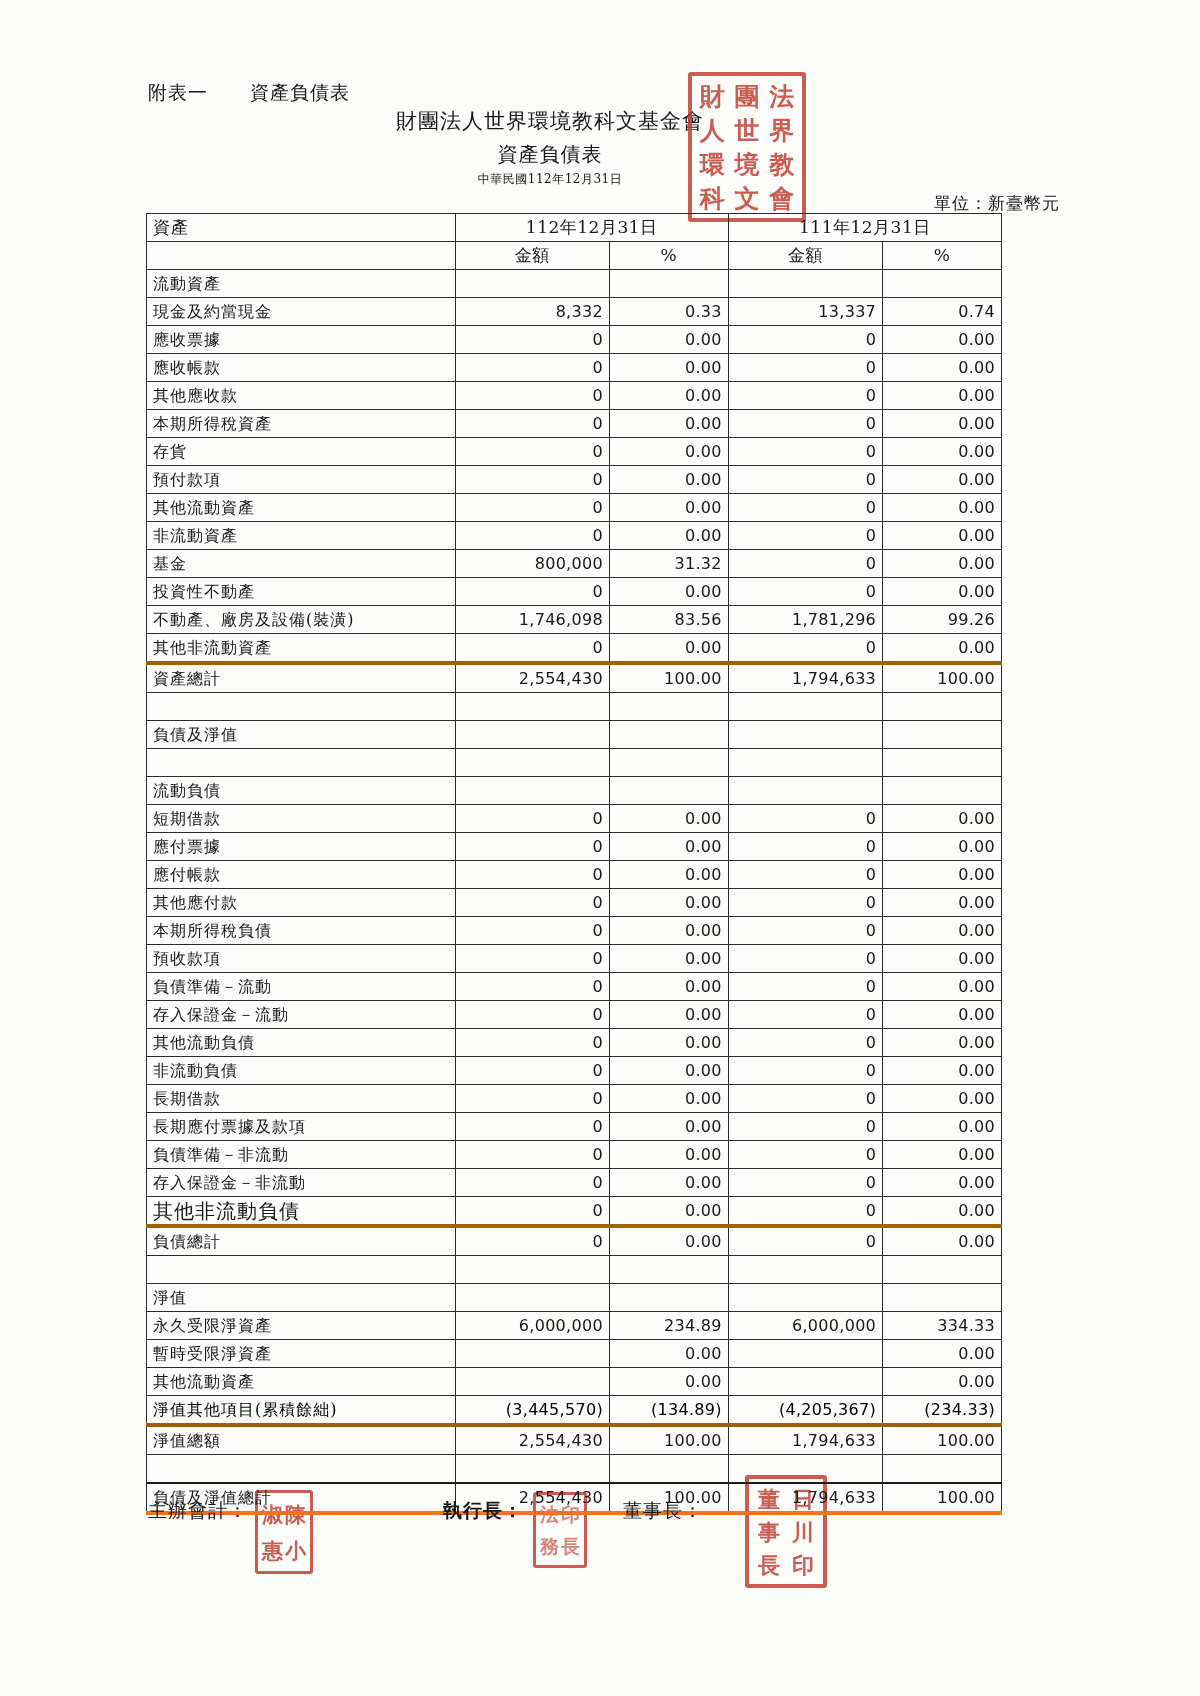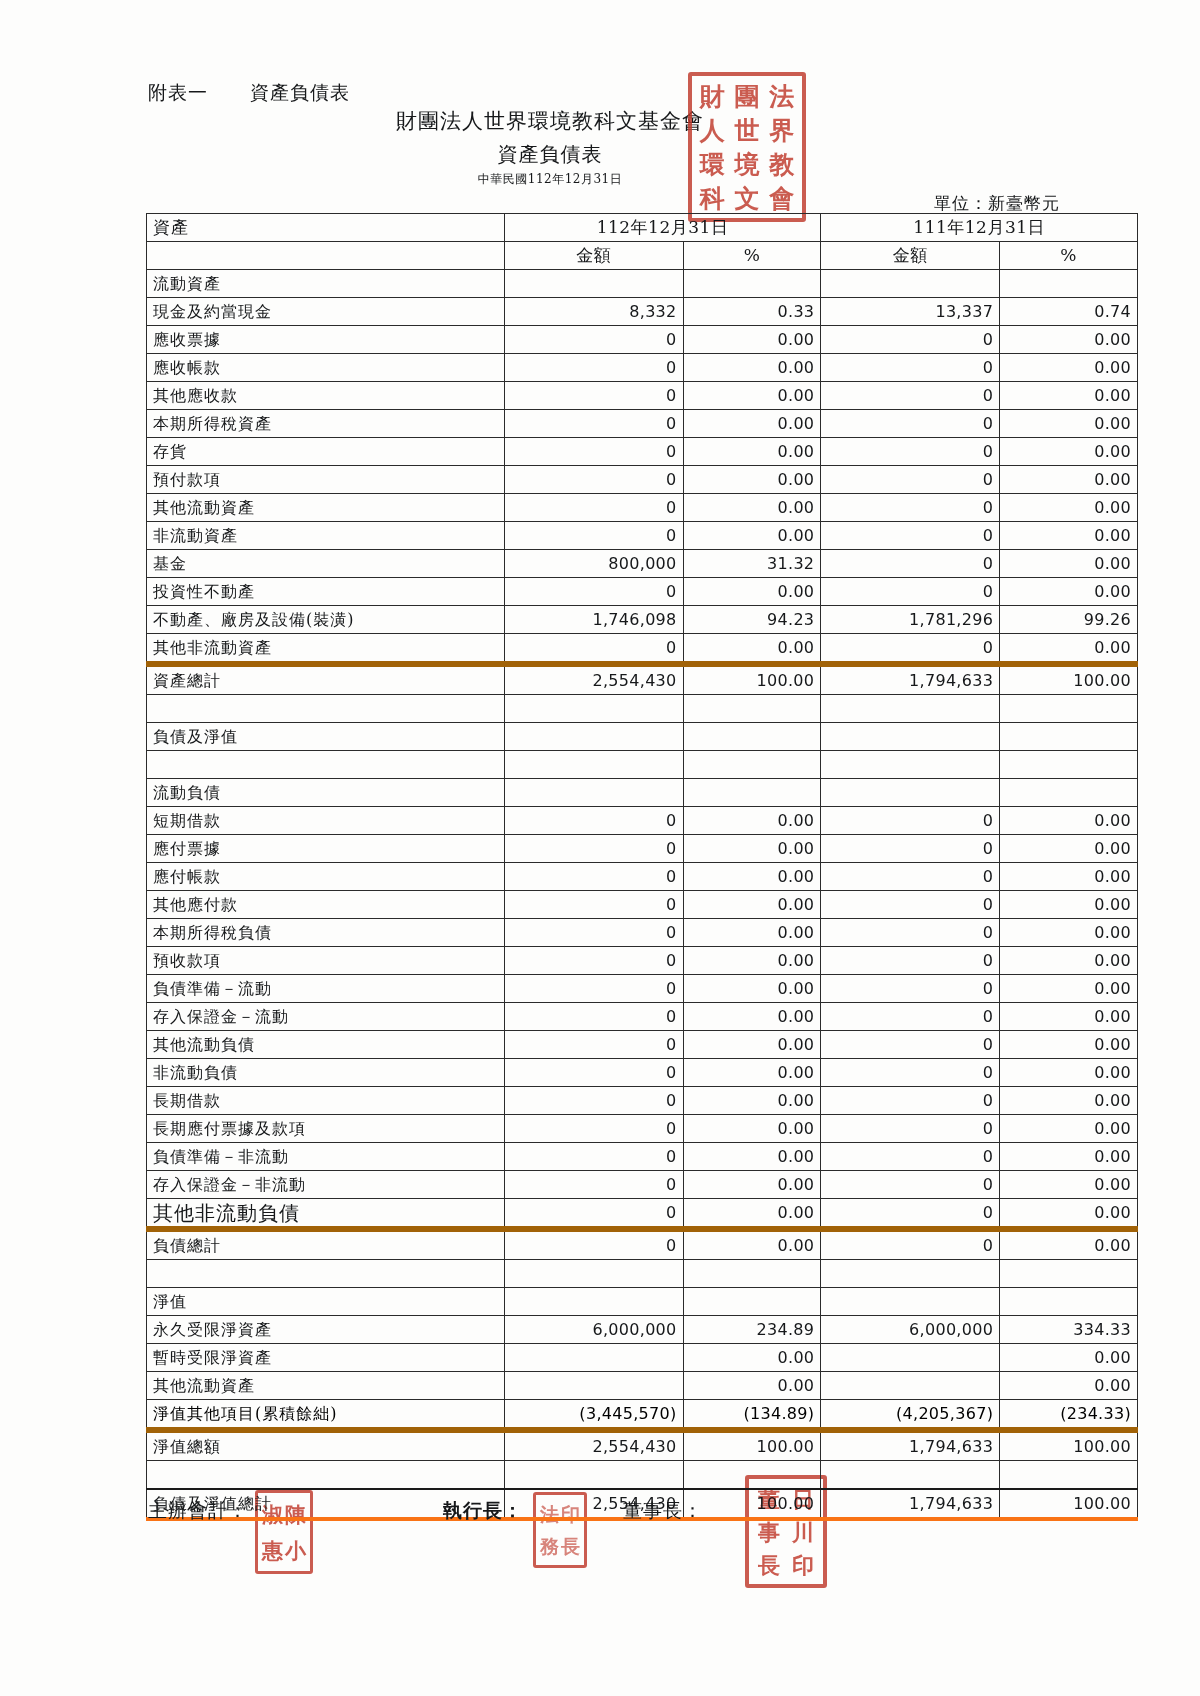--- a/index.html
+++ b/index.html
@@ -113,21 +113,21 @@
     border-width: 4px;
   }
   #seal-chairman .grid { grid-template-columns: repeat(2, 1fr); grid-template-rows: repeat(3, 1fr); }
   #seal-chairman .glyph { font-size: 22px; }
 
   
   .tbl-wrap {
     position: absolute;
     left: 146px;
     top: 213px;
-    width: 992px;
+    width: 856px;
   }
   table.bs {
     border-collapse: collapse;
     width: 100%;
     table-layout: fixed;
     font-size: 16px;
   }
   table.bs td, table.bs th {
     border: 1px solid #2b2b2b;
     height: 27px;
@@ -163,21 +163,21 @@
     letter-spacing: 1px;
   }
   .ind0 { padding-left: 4px; }
   .ind1 { padding-left: 22px; }
   .small-row td.lbl { font-size: 20px; }
   .small-row td { height: 22px; }
   .blank-row td { height: 26px; }
 
   .neg { color: #000000; }
 
-  tr.total td { border-top: 6px solid #a16207; }
+  tr.total td { border-top: 4px solid #a16207; }
   tr.grand td { border-top: 2px solid #1a1a1a; border-bottom: 4px solid #f97316; }
 
   
   .footer {
     position: absolute;
     left: 148px;
     top: 1498px;
     width: 830px;
     font-size: 19px;
     letter-spacing: 1px;
@@ -354,21 +354,21 @@
           <tr>
             <td class="lbl ind1">投資性不動產</td>
             <td class="num">0</td>
             <td class="num">0.00</td>
             <td class="num">0</td>
             <td class="num">0.00</td>
           </tr>
           <tr>
             <td class="lbl ind1">不動產、廠房及設備(裝潢)</td>
             <td class="num">1,746,098</td>
-            <td class="num">94.23</td>
+            <td class="num">83.56</td>
             <td class="num">1,781,296</td>
             <td class="num">99.26</td>
           </tr>
           <tr>
             <td class="lbl ind1">其他非流動資產</td>
             <td class="num">0</td>
             <td class="num">0.00</td>
             <td class="num">0</td>
             <td class="num">0.00</td>
           </tr>

